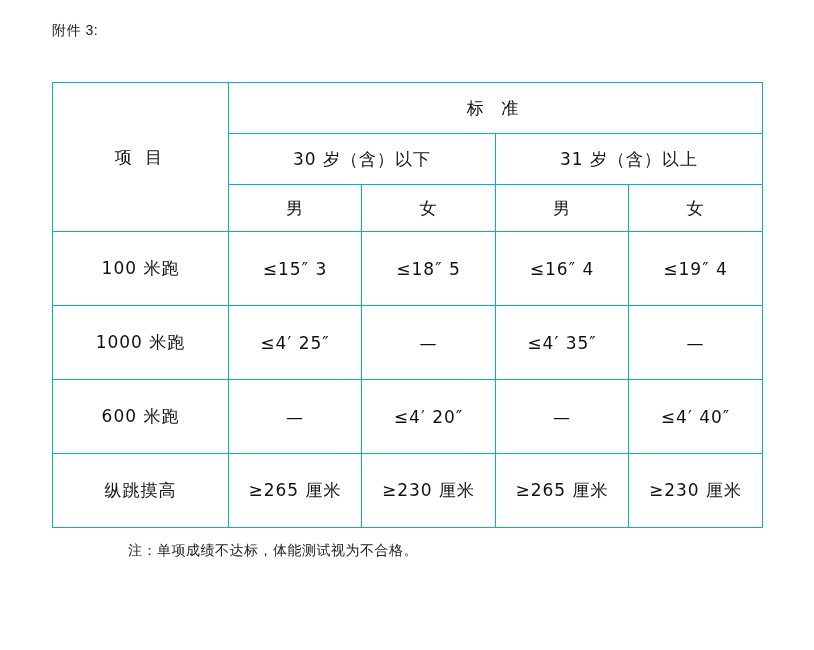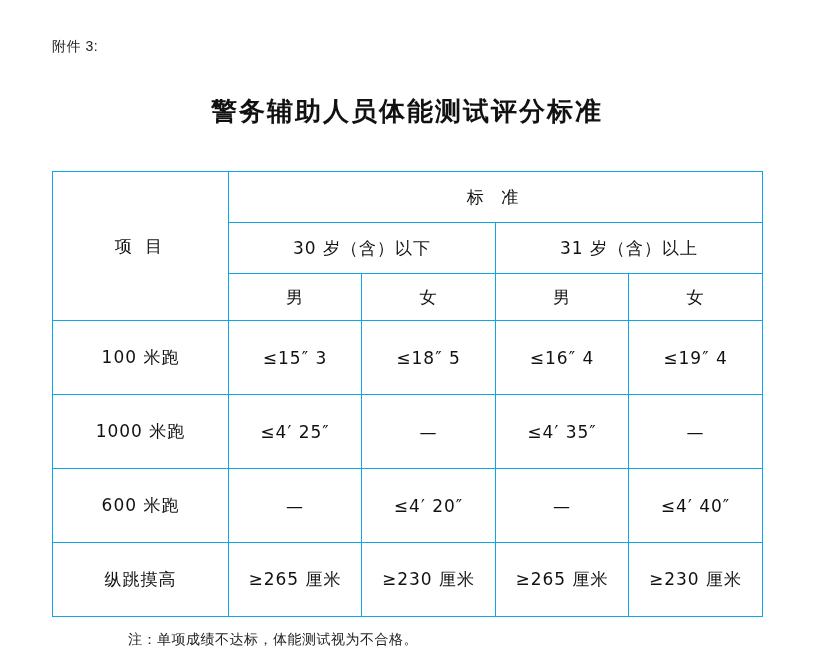--- a/index.html
+++ b/index.html
@@ -12,21 +12,21 @@
     background: #ffffff;
     font-family: "Liberation Serif", "DejaVu Serif", serif;
     color: #1a1a1a;
     overflow: hidden;
   }
   .page {
     position: relative;
     width: 814px;
     height: 650px;
     box-sizing: border-box;
-    padding: 16px 52px;
+    padding: 0 52px;
   }
   .attachment-label {
     padding-top: 22px;
     font-size: 14px;
     font-family: "Liberation Sans", sans-serif;
     letter-spacing: 0.5px;
     color: #222;
   }
   .doc-title {
     margin-top: 38px;
@@ -94,21 +94,20 @@
     letter-spacing: 0.5px;
   }
 </style>
 </head>
 <body>
 
 <div class="page">
 
   <div class="attachment-label">附件 3:</div>
 
-  <div class="doc-title">警务辅助人员体能测试评分标准</div>
 
   <table class="score-table">
     <colgroup>
       <col style="width:176px">
       <col style="width:133px">
       <col style="width:134px">
       <col style="width:133px">
       <col style="width:134px">
     </colgroup>
     <tbody>

